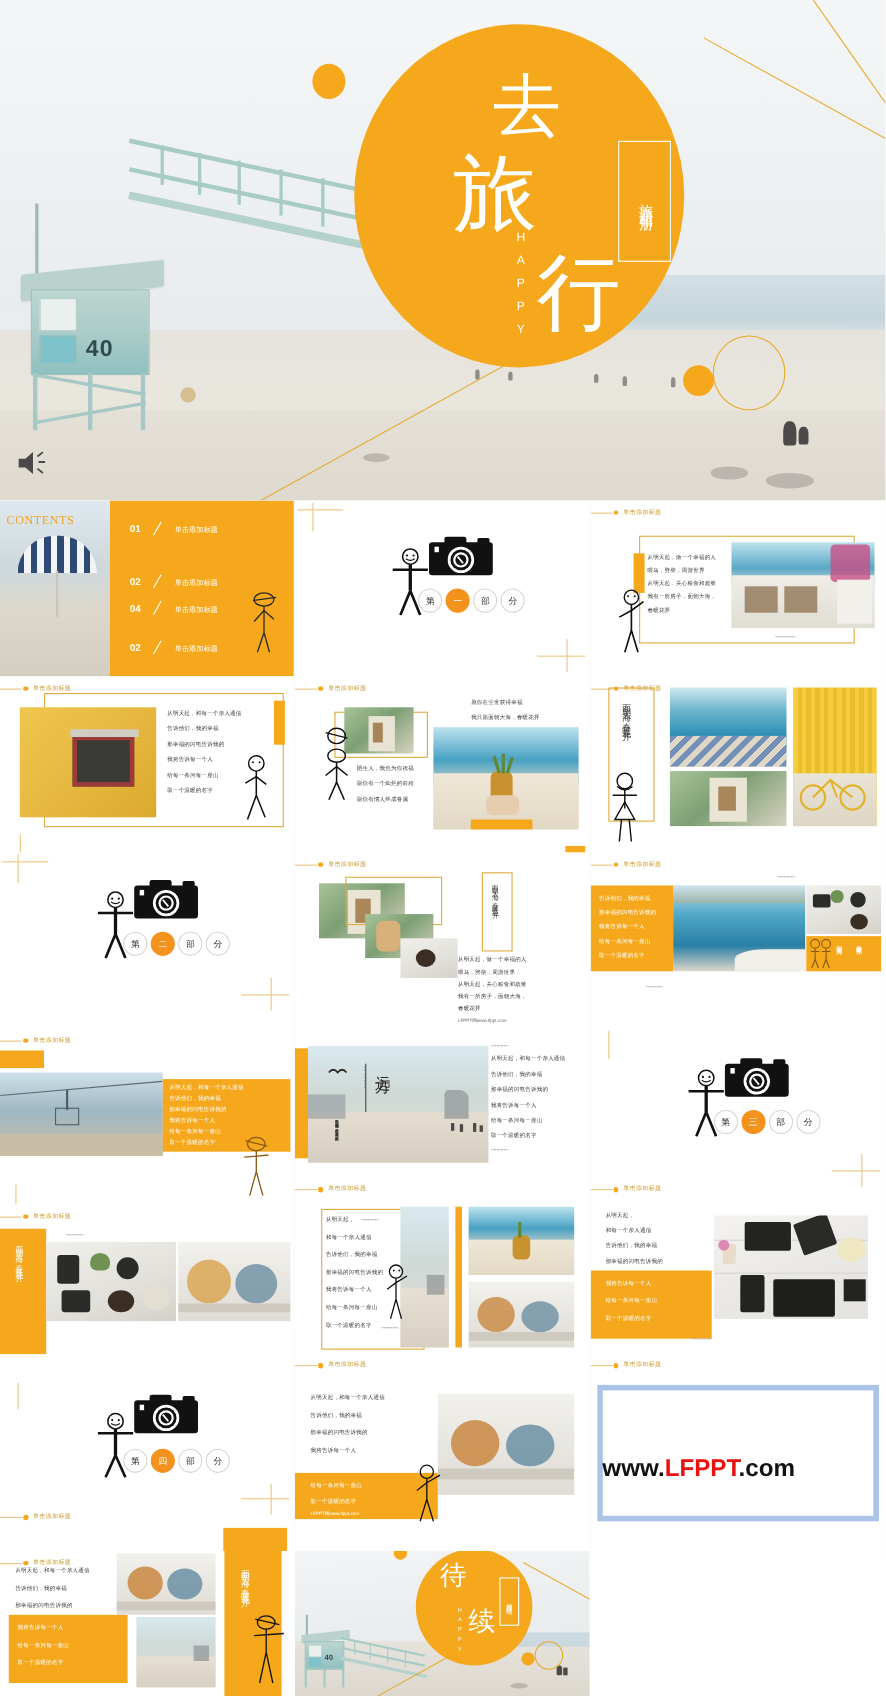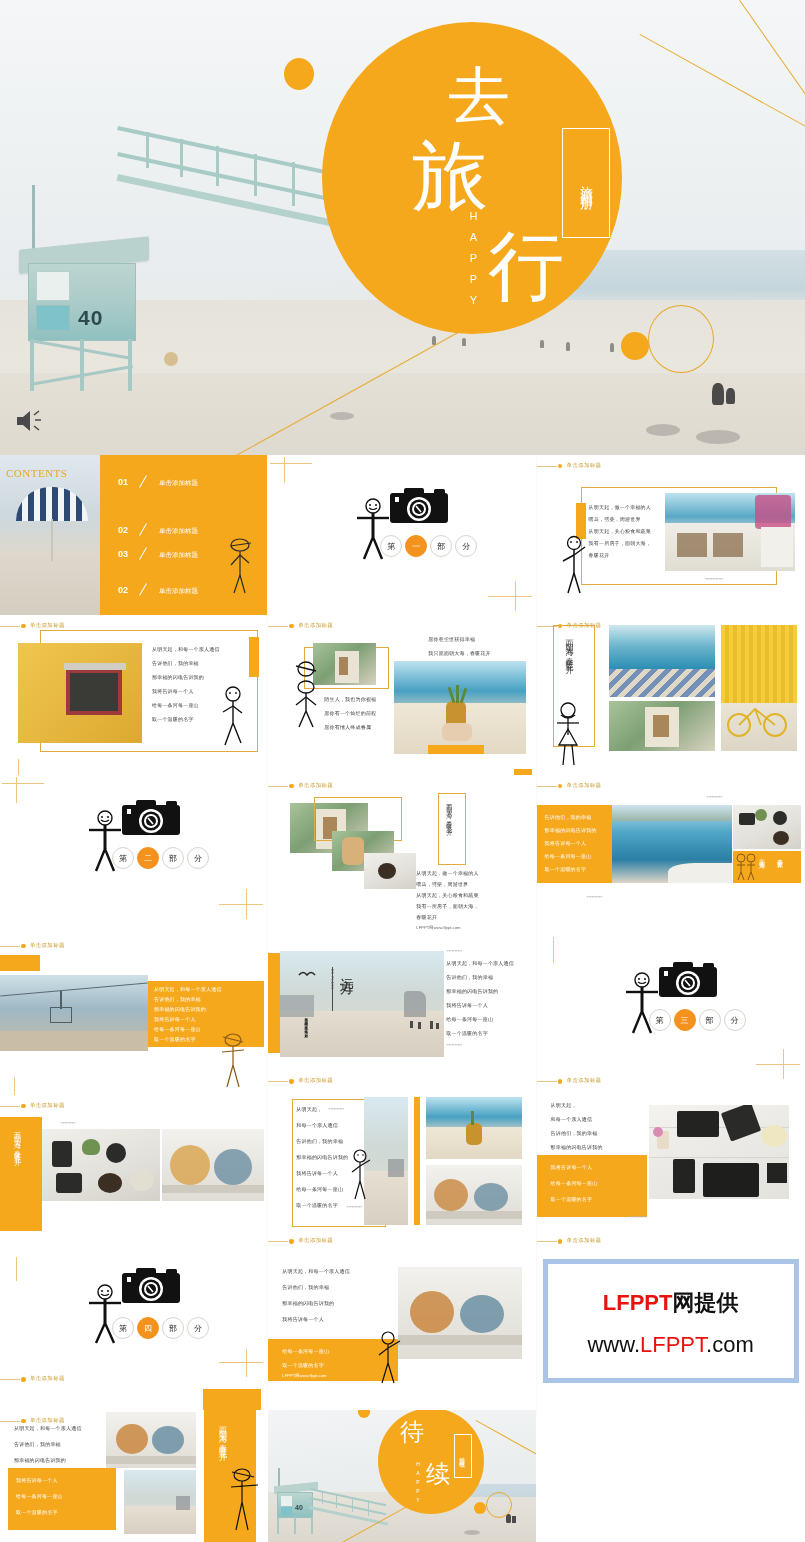--- a/index.html
+++ b/index.html
@@ -197,22 +197,22 @@
   .p-bowls { background: linear-gradient(180deg,#f2f1ed 0%,#e7e5df 55%,#e0ddd6 100%); }
   .p-desk  { background: linear-gradient(160deg,#f4f3f0 0%,#ebe9e5 50%,#e4e2dd 100%); }
 
   
   .lf-frame {
     position:absolute; left:6px; top:4px; width:256px; height:124px;
     background:#fff; border:5px solid #aac4e8;
   }
   .lf1 { position:absolute; left:0; width:100%; top:24px; text-align:center;
     font-size:22px; font-weight:700; font-family:"Liberation Sans",sans-serif; }
-  .lf2 { position:absolute; left:0; width:100%; top:68px; text-align:center;
-    font-size:22px; font-weight:400; font-family:"Liberation Sans",sans-serif; color:#111; }
+  .lf2 { position:absolute; left:0; width:100%; top:58px; text-align:left;
+    font-size:22px; font-weight:700; font-family:"Liberation Sans",sans-serif; color:#111; }
   .red { color:#e8120e; }
   .blk { color:#111; }
 </style>
 </head>
 <body>
 
 <div class="page">
 
   <div class="hero">
     <div class="hero-sky"></div>
@@ -313,21 +313,21 @@
         <span style="font-size:9px;color:#fff;font-weight:700;font-family:'Liberation Sans',sans-serif;">01</span>
         <span style="display:inline-block;width:14px;height:1px;background:#fff;transform:rotate(-60deg);margin:0 4px 3px 4px;"></span>
         <span style="font-size:6.5px;color:#fff;font-family:'DejaVu Sans',sans-serif;">单击添加标题</span>
       </div>
       <div style="position:absolute;left:118px;top:64px;">
         <span style="font-size:9px;color:#fff;font-weight:700;font-family:'Liberation Sans',sans-serif;">02</span>
         <span style="display:inline-block;width:14px;height:1px;background:#fff;transform:rotate(-60deg);margin:0 4px 3px 4px;"></span>
         <span style="font-size:6.5px;color:#fff;font-family:'DejaVu Sans',sans-serif;">单击添加标题</span>
       </div>
       <div style="position:absolute;left:118px;top:88px;">
-        <span style="font-size:9px;color:#fff;font-weight:700;font-family:'Liberation Sans',sans-serif;">03</span>
+        <span style="font-size:9px;color:#fff;font-weight:700;font-family:'Liberation Sans',sans-serif;">04</span>
         <span style="display:inline-block;width:14px;height:1px;background:#fff;transform:rotate(-60deg);margin:0 4px 3px 4px;"></span>
         <span style="font-size:6.5px;color:#fff;font-family:'DejaVu Sans',sans-serif;">单击添加标题</span>
       </div>
       <div style="position:absolute;left:118px;top:124px;">
         <span style="font-size:9px;color:#fff;font-weight:700;font-family:'Liberation Sans',sans-serif;">02</span>
         <span style="display:inline-block;width:14px;height:1px;background:#fff;transform:rotate(-60deg);margin:0 4px 3px 4px;"></span>
         <span style="font-size:6.5px;color:#fff;font-family:'DejaVu Sans',sans-serif;">单击添加标题</span>
       </div>
 
       <svg style="position:absolute;left:224px;top:80px;" width="32" height="62" viewBox="0 0 32 62">
@@ -826,23 +826,20 @@
       <div class="body-txt white" style="left:14px;top:106px;">取一个温暖的名字</div>
       <div class="wm" style="left:14px;top:118px;color:#fff;">LFPPT网www.lfppt.com</div>
       <svg style="position:absolute;left:108px;top:76px;" width="28" height="54" viewBox="0 0 28 54">
         <circle cx="12" cy="7" r="6" fill="none" stroke="#111" stroke-width="1.2"></circle>
         <path d="M12 13 L12 32 M12 17 L3 24 M12 17 L24 10 M12 32 L6 52 M12 32 L18 52" stroke="#111" stroke-width="1.2" fill="none"></path>
       </svg>
     </div>
 
     <div class="slide">
       <div class="lf-frame">
-        <div class="lf1">
-          <span class="red">LFPPT</span><span class="blk">网提供</span>
-        </div>
         <div class="lf2">
           <span class="blk">www.</span><span class="red">LFPPT</span><span class="blk">.com</span>
         </div>
       </div>
     </div>
 
   </div>
 
   <div style="position:absolute;left:268px;top:1410px;width:268px;height:132px;overflow:hidden;
        background:linear-gradient(175deg,#f2f4f5 0%,#ebeeef 45%,#e5e8e9 100%);">

